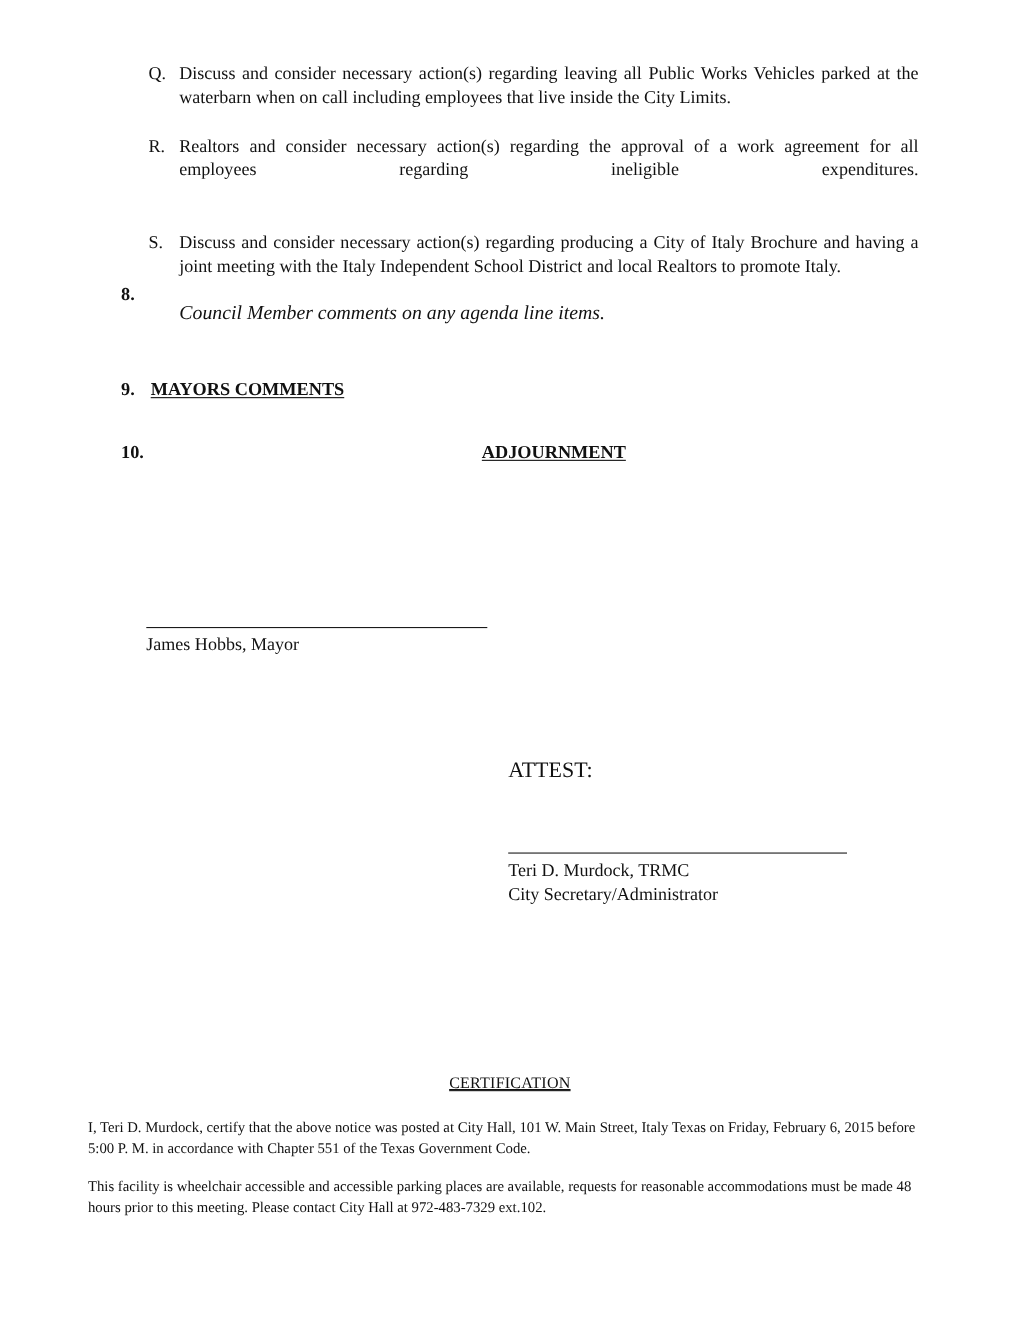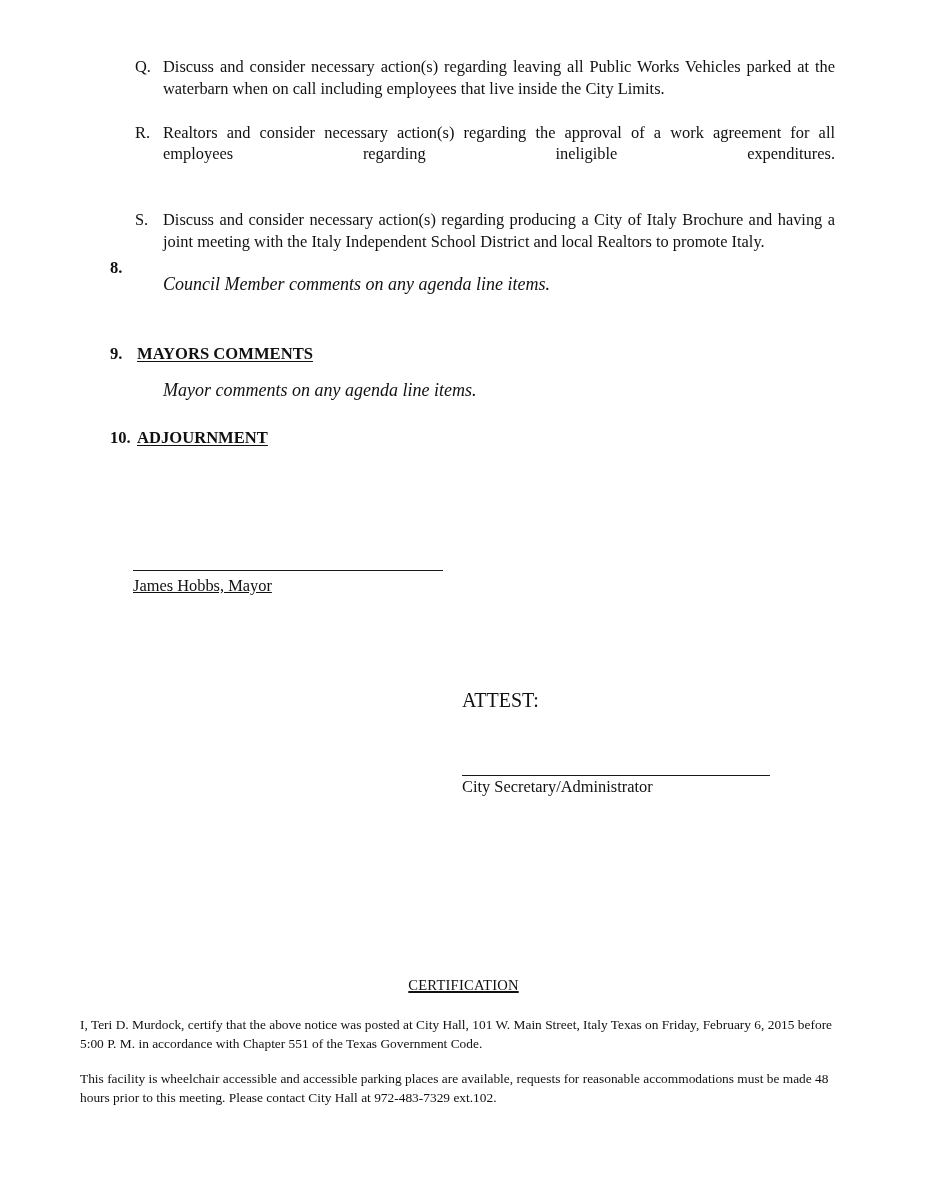--- a/index.html
+++ b/index.html
@@ -154,39 +154,39 @@
       <span class="num">8.</span>
     </div>
     <div class="section-body">Council Member comments on any agenda line items.</div>
   </div>
 
   <div class="section" style="top:344px;">
     <div class="section-head">
       <span class="num">9.</span>
       <span class="title">MAYORS COMMENTS</span>
     </div>
-    <div class="section-body">Mayor comments on any agenda line items.</div>
   </div>
 
-  <div class="section" style="top:428px;">
+  <div class="section" style="top:401px;text-align:center;">
     <div class="section-head">
       <span class="num">10.</span>
       <span class="title">ADJOURNMENT</span>
     </div>
   </div>
 
-  <div class="sig-block" style="left:133px; top:570px; width:310px;text-decoration:underline;">
+  <div class="sig-block" style="left:133px; top:570px; width:310px;">
     <div class="sig-line"></div>
     <div class="sig-name">James Hobbs, Mayor</div>
   </div>
 
   <div class="attest-label" style="left:462px; top:689px;">ATTEST:</div>
 
   <div class="sig-block" style="left:462px; top:775px; width:308px;">
     <div class="sig-line"></div>
+    <div class="sig-name">Teri D. Murdock, TRMC</div>
     <div class="sig-name" style="margin-top:0;">City Secretary/Administrator</div>
   </div>
 
   <div class="cert-heading" style="top:977px;">
     <span>CERTIFICATION</span>
   </div>
 
   <div class="footer-para" style="top:1015px;">I, Teri D. Murdock, certify that the above notice was posted at City Hall, 101 W. Main Street, Italy Texas on Friday, February 6, 2015 before 5:00 P. M. in accordance with Chapter 551 of the Texas Government Code.</div>
 
   <div class="footer-para" style="top:1069px;">This facility is wheelchair accessible and accessible parking places are available, requests for reasonable accommodations must be made 48 hours prior to this meeting.  Please contact City Hall at 972-483-7329 ext.102.</div>

